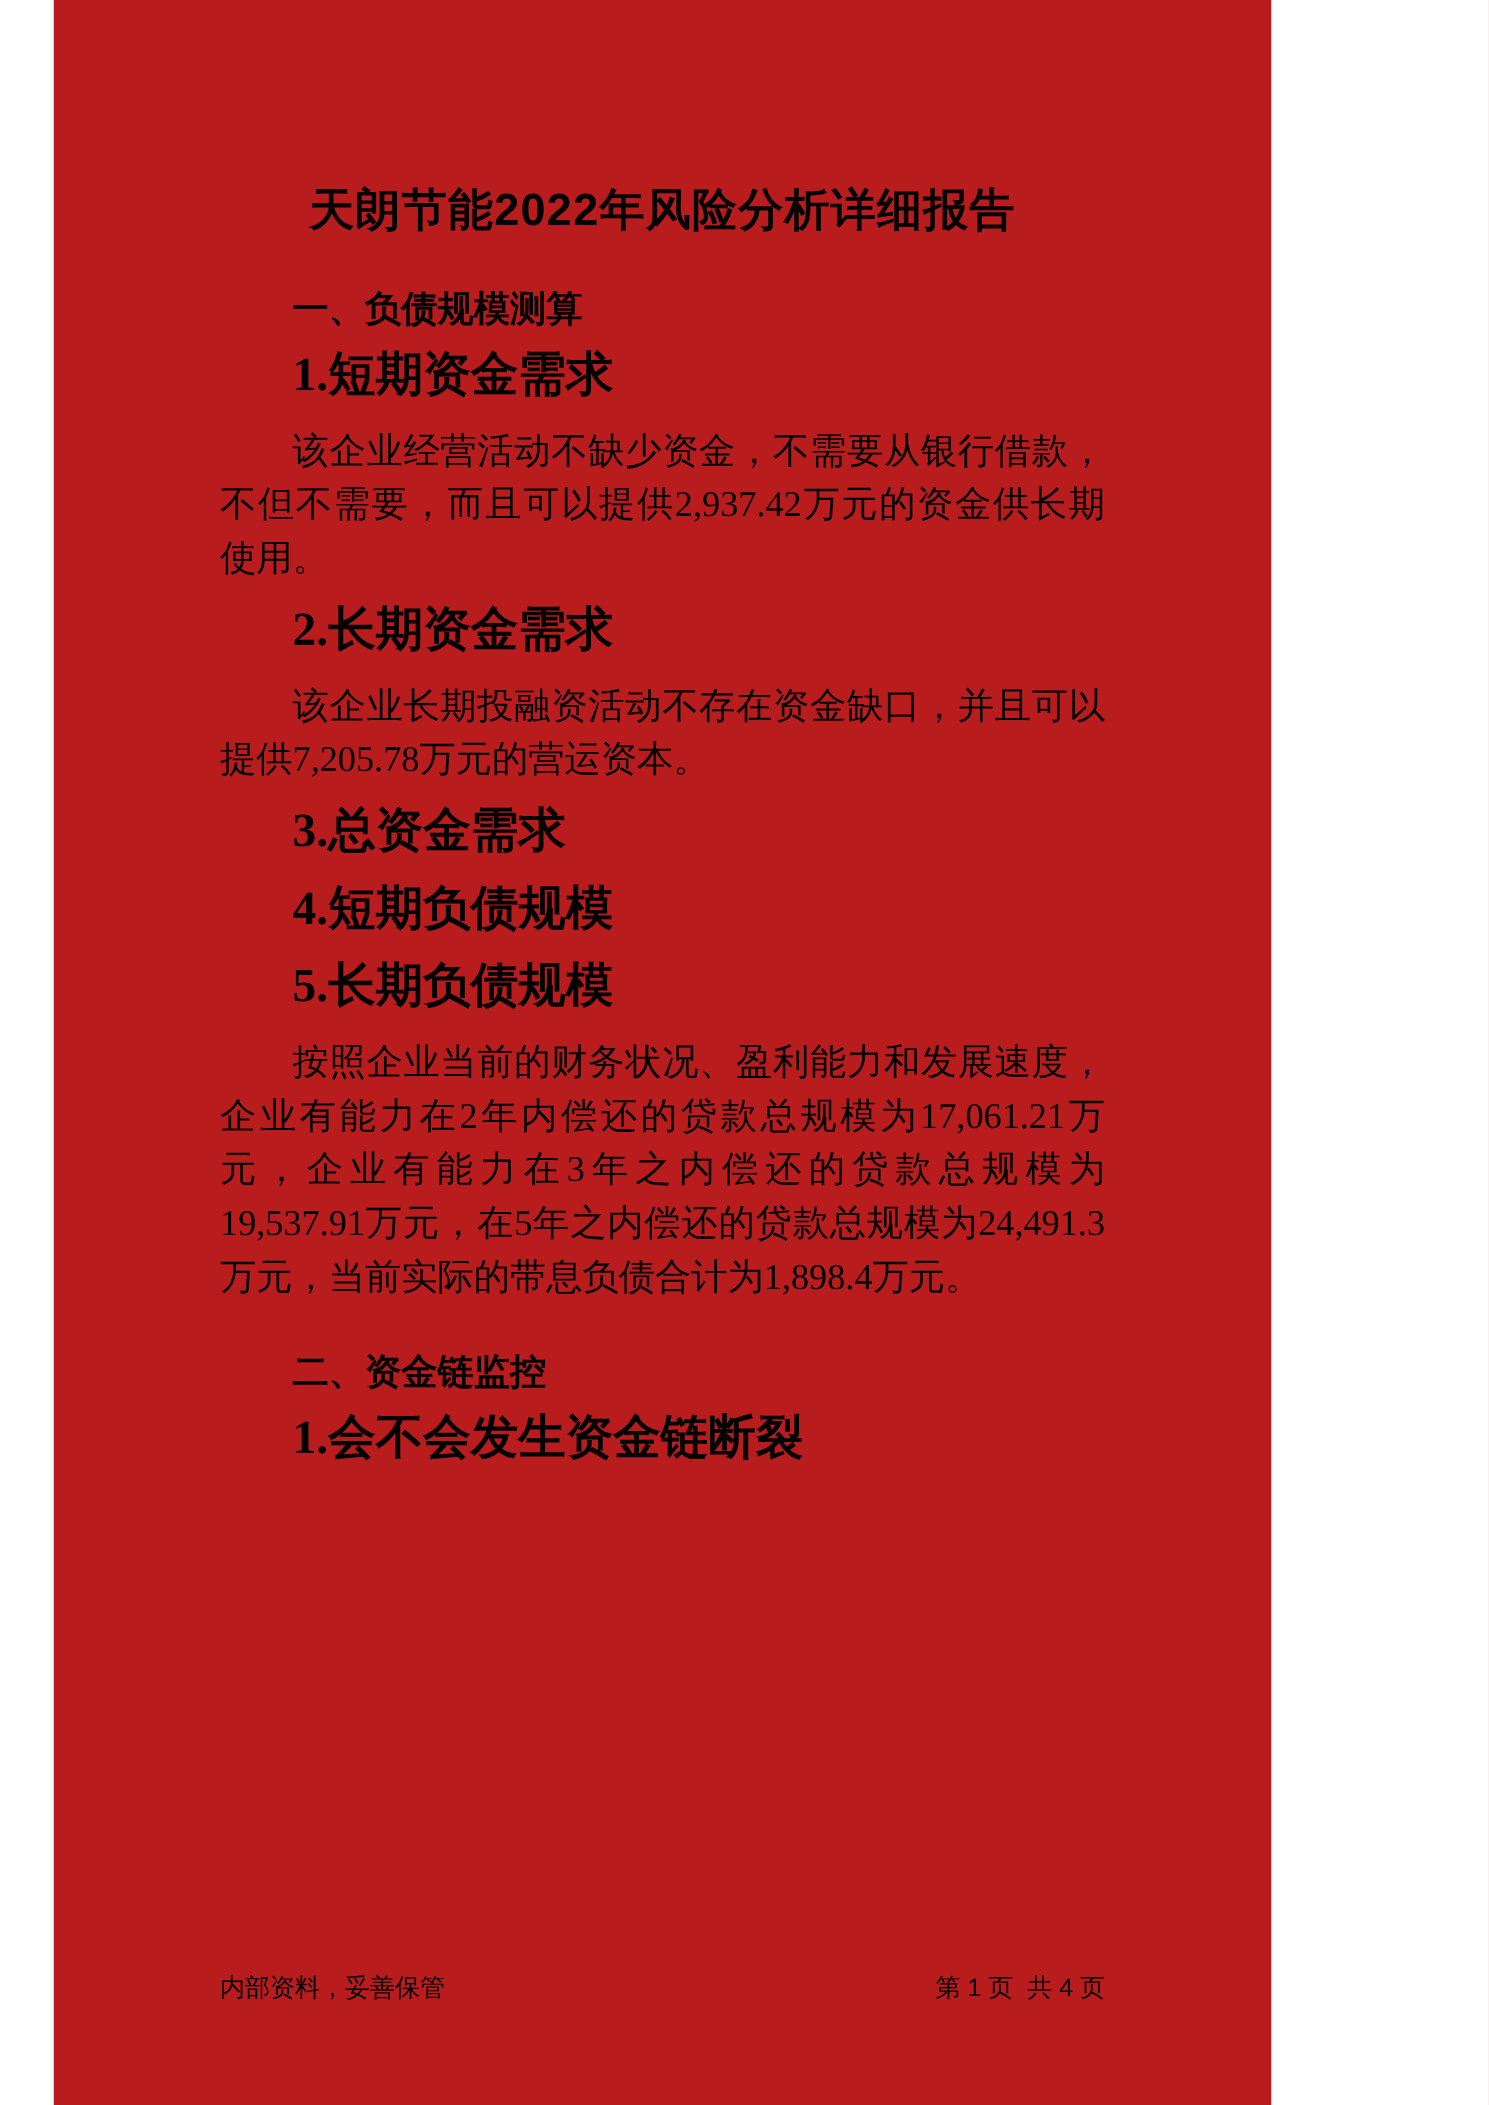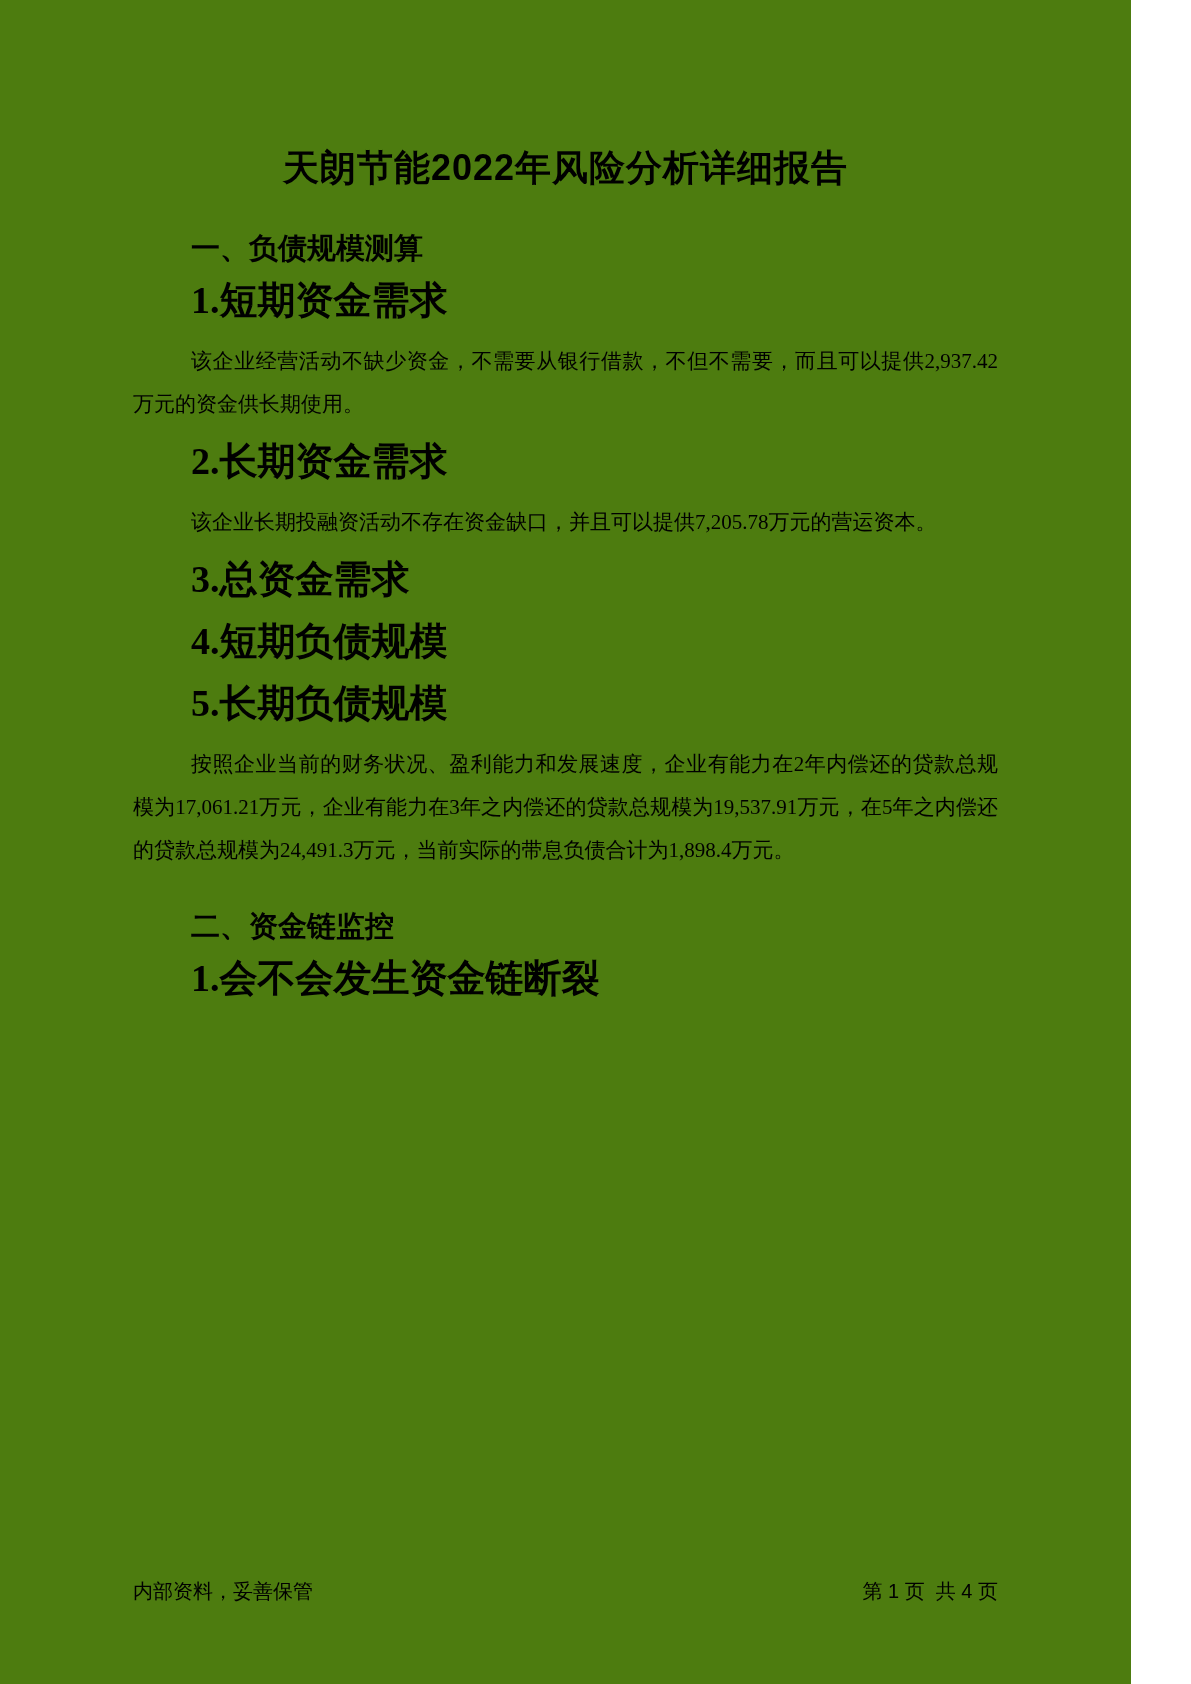--- a/index.html
+++ b/index.html
@@ -2,25 +2,26 @@
 <html><head>
 <meta charset="utf-8">
 <style>
   html, body {
     margin: 0;
     padding: 0;
     background: #ffffff;
   }
   .page {
     position: relative;
-    width: 1131px;
+    width: 974px;
     height: 1684px;
-    background: #4d7c0f;
+    background: #b91c1c;
     color: #000000;
     overflow: hidden;
+    margin-left: 43px;
   }
   .content {
     padding: 146px 133px 0 133px;
   }
   .doc-title {
     font-family: "Liberation Sans", sans-serif;
     font-weight: bold;
     font-size: 36px;
     line-height: 44px;
     text-align: center;
@@ -42,21 +43,21 @@
     line-height: 44px;
     margin: 8px 0 18px 0;
     text-indent: 58px;
   }
   .h2 .num {
     font-family: "Liberation Serif", serif;
     font-weight: bold;
   }
   p.body-para {
     font-family: "Liberation Serif", serif;
-    font-size: 21px;
+    font-size: 29px;
     line-height: 43px;
     margin: 0 0 13px 0;
     text-indent: 58px;
     text-align: justify;
     text-justify: inter-ideograph;
   }
   .footer {
     position: absolute;
     left: 133px;
     right: 133px;

